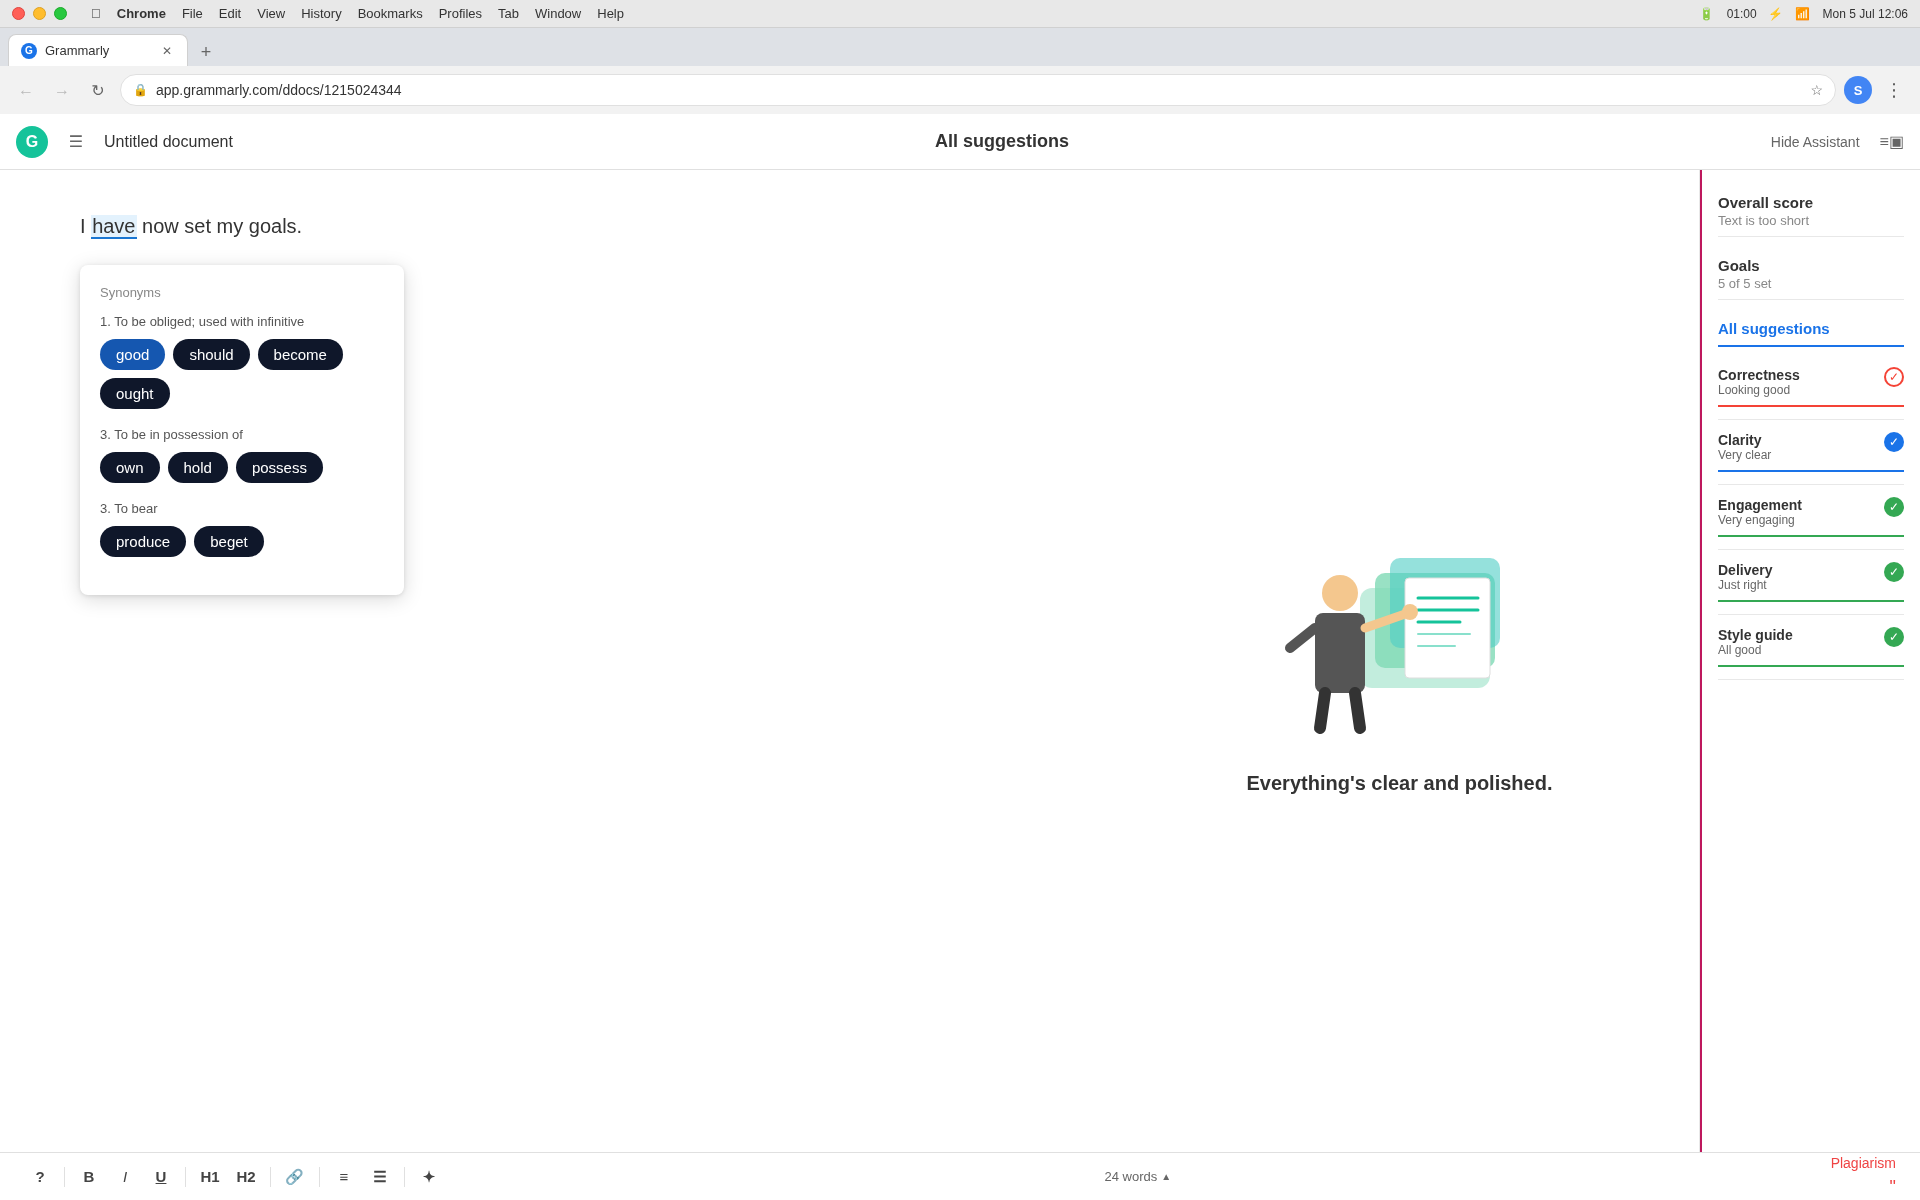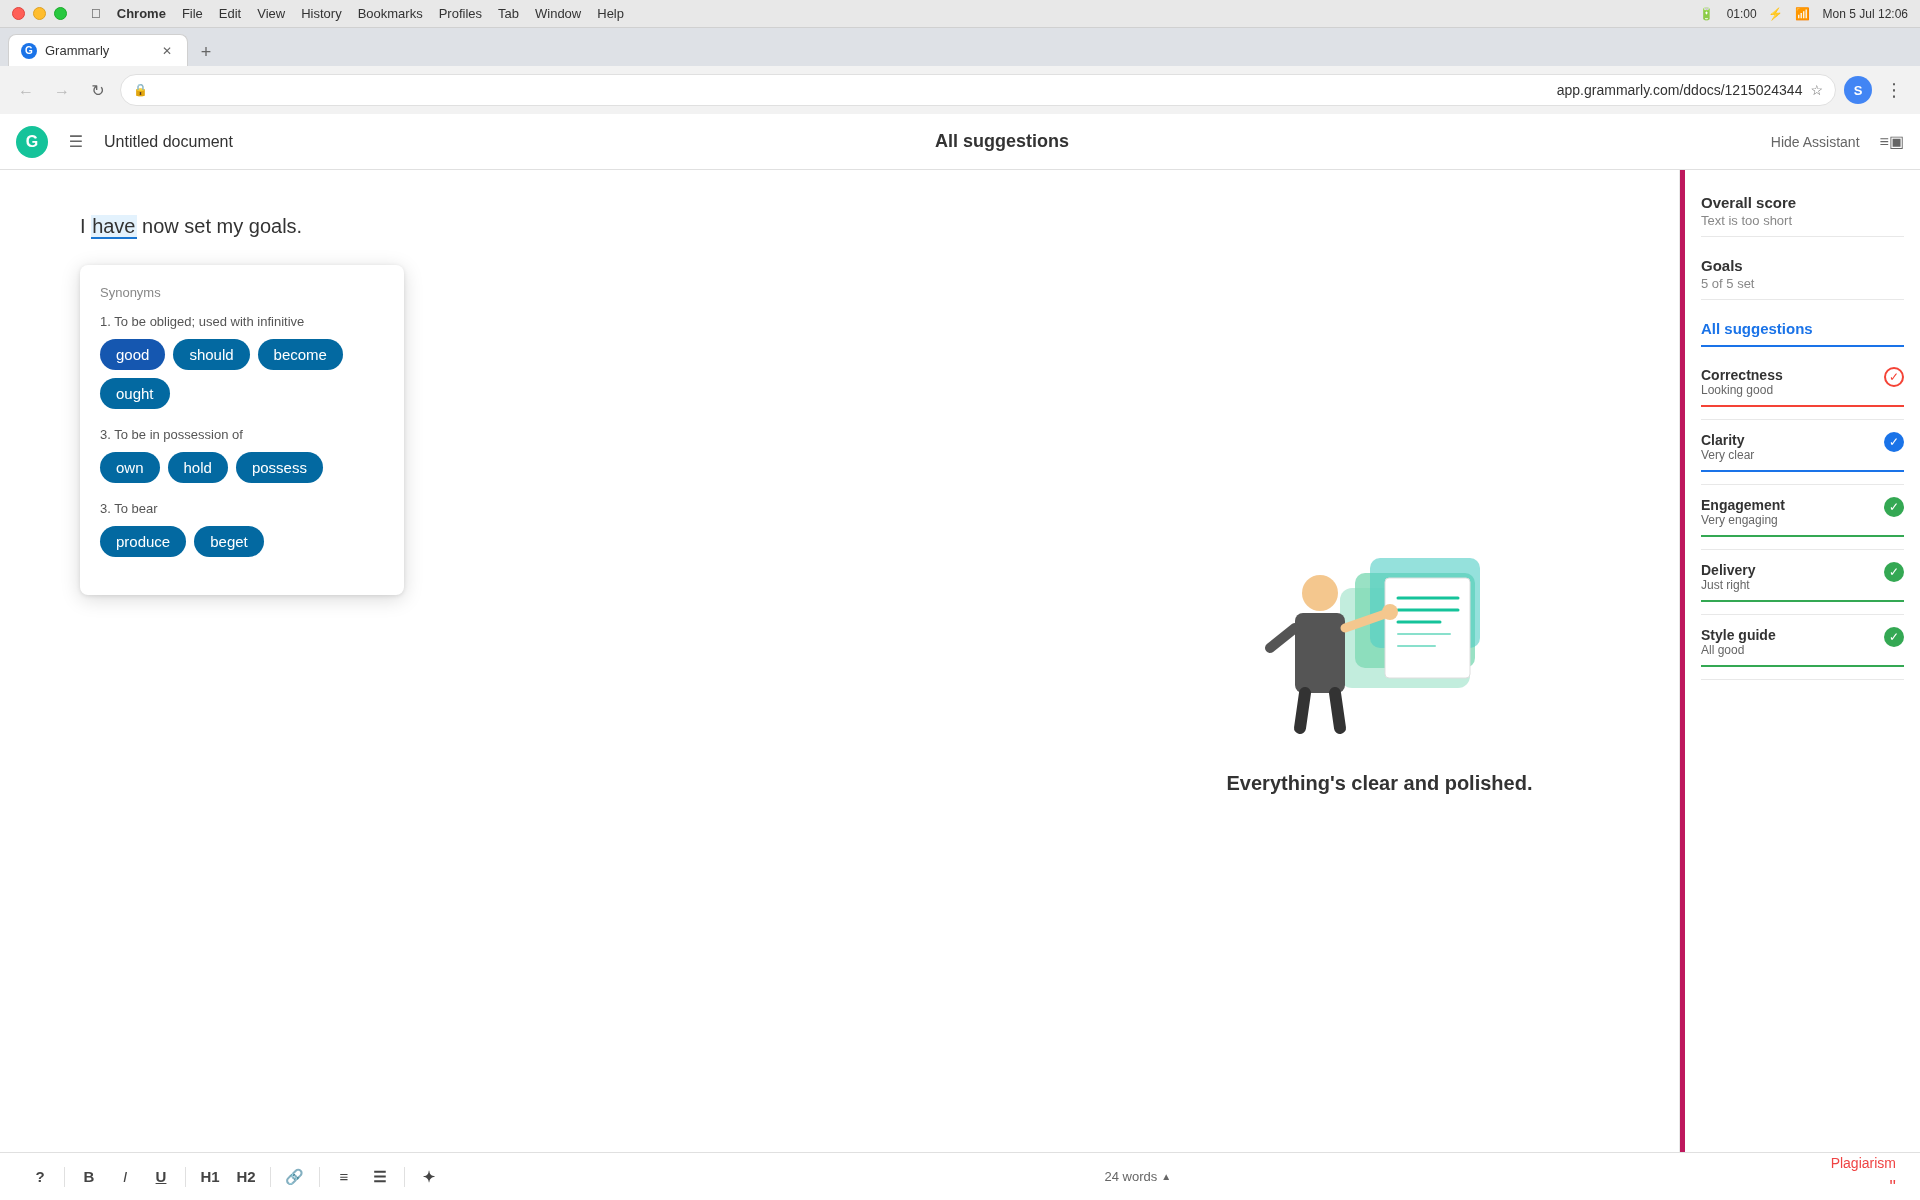--- a/index.html
+++ b/index.html
@@ -77,21 +77,21 @@
       border-radius: 16px;
       display: flex;
       align-items: center;
       padding: 0 12px;
       gap: 8px;
       font-size: 14px;
       color: #333;
       border: 1px solid #e0e0e0;
     }
     .lock-icon { color: #555; font-size: 12px; }
-    .url-text { flex: 1; color: #333; text-align: right; }
+    .url-text { flex: 1; color: #333; }
     .bookmark-icon { color: #666; font-size: 14px; margin-left: auto; }
     .profile-btn { width: 28px; height: 28px; border-radius: 50%; background: #4285f4; display: flex; align-items: center; justify-content: center; color: white; font-size: 13px; font-weight: 600; }
     .menu-btn { width: 28px; height: 28px; display: flex; align-items: center; justify-content: center; cursor: pointer; color: #555; font-size: 18px; }
 
     
     .app-container {
       display: flex;
       flex-direction: column;
       height: calc(1200px - 28px - 38px - 48px);
       background: #fff;
@@ -162,21 +162,21 @@
       font-weight: 500;
     }
     .synonym-group { margin-bottom: 18px; }
     .synonym-group-label {
       font-size: 13px;
       color: #555;
       margin-bottom: 10px;
     }
     .synonym-tags { display: flex; flex-wrap: wrap; gap: 8px; }
     .synonym-tag {
-      background: #0369a1;
+      background: #0f172a;
       color: white;
       border: none;
       border-radius: 20px;
       padding: 7px 16px;
       font-size: 15px;
       cursor: pointer;
       font-weight: 500;
     }
     .synonym-tag.selected { background: #1557b0; }
 
@@ -198,23 +198,23 @@
     }
     .illustration-text {
       font-size: 20px;
       font-weight: 600;
       color: #333;
       text-align: center;
     }
 
     
     .right-sidebar {
-      width: 240px;
+      width: 220px;
       padding: 24px 16px;
-      border-left: 5px solid #be185d;
+      border-left: 2px solid #be185d;
       overflow-y: auto;
     }
     .score-section { margin-bottom: 20px; }
     .score-title { font-size: 15px; font-weight: 600; color: #333; margin-bottom: 2px; }
     .score-subtitle { font-size: 13px; color: #888; margin-bottom: 8px; }
     .score-divider { height: 1px; background: #e8e8e8; margin-bottom: 16px; }
 
     .all-suggestions-item {
       font-size: 15px;
       font-weight: 600;

